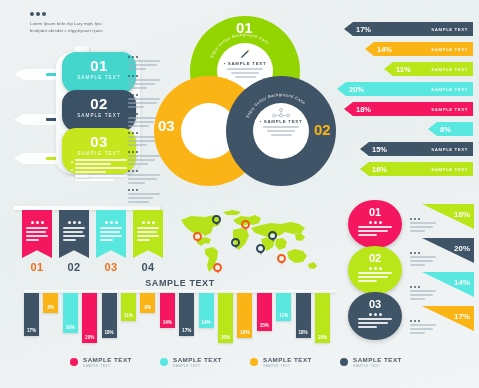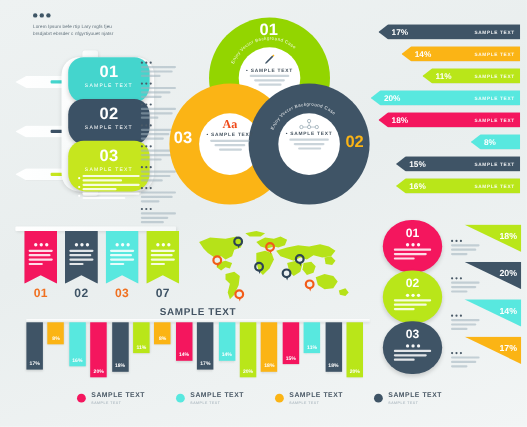--- a/index.html
+++ b/index.html
@@ -316,29 +316,20 @@
         <path d="M22 7v5M11 15h8M25 15h8" stroke="#8fa3ae" stroke-width="1.1"></path>
       </svg>
       <div class="st"><span>•</span> <span>SAMPLE TEXT</span></div>
       <div class="ln lineblk" style="align-items:center;">
           <i class="fake l1" style="width:60%"></i>
           <i class="fake l1" style="width:48%"></i>
           <i class="fake l1" style="width:35%"></i>
         </div>
     </div>
 
-    <div class="ringlbl" style="left:27px;top:94px;">
-      <div style="font-size:11px;font-weight:bold;color:#ef4a1a;line-height:1;margin-bottom:1px;font-family:'Liberation Serif',serif;">Aa</div>
-      <div class="st"><span>•</span> <span>SAMPLE TEXT</span></div>
-      <div class="ln lineblk" style="align-items:center;">
-          <i class="fake l1" style="width:60%"></i>
-          <i class="fake l1" style="width:48%"></i>
-          <i class="fake l1" style="width:35%"></i>
-        </div>
-    </div>
 
     <div class="rnum" style="left:84px;top:6px;color:#ffffff;">01</div>
     <div class="rnum" style="left:162px;top:108px;color:#fbb415;">02</div>
     <div class="rnum" style="left:6px;top:104px;color:#ffffff;">03</div>
 
     <svg width="188" height="178" style="position:absolute;left:0;top:0;pointer-events:none;">
       <defs>
         <path id="cA" d="M 58 57 A 35 35 0 0 1 128 57" fill="none"></path>
         <path id="cB" d="M 94 117 A 35 35 0 0 1 164 117" fill="none"></path>
       </defs>
@@ -443,21 +434,21 @@
             <i></i>
             <i></i>
           </div>
           <div class="tx lineblk">
             <i class="fake w l1" style="width:100%"></i>
             <i class="fake w l1" style="width:92%"></i>
             <i class="fake w l1" style="width:100%"></i>
             <i class="fake w l1" style="width:60%"></i>
           </div>
         </div>
-        <div class="ribnum" style="color: rgb(63, 84, 102);">07</div>
+        <div class="ribnum" style="color: rgb(63, 84, 102);">04</div>
       </div>
     </div>
 
   <div class="abs" id="map">
     <svg viewBox="0 0 145 70" width="145" height="70">
       <g id="mapfill" fill="#b6e219">
         <path d="M6 14 L16 10 L30 11 L40 9 L46 13 L44 19 L38 21 L36 27 L30 30 L26 27 L20 28 L14 24 L10 20 Z"></path>
         <path d="M22 33 L30 31 L36 33 L34 38 L30 37 L26 40 L22 37 Z"></path>
         <path d="M30 43 L38 41 L43 45 L42 53 L38 62 L34 66 L32 60 L34 52 L30 48 Z"></path>
         <path d="M58 14 L66 10 L74 11 L80 9 L86 12 L84 17 L78 19 L74 18 L68 20 L62 18 Z"></path>

